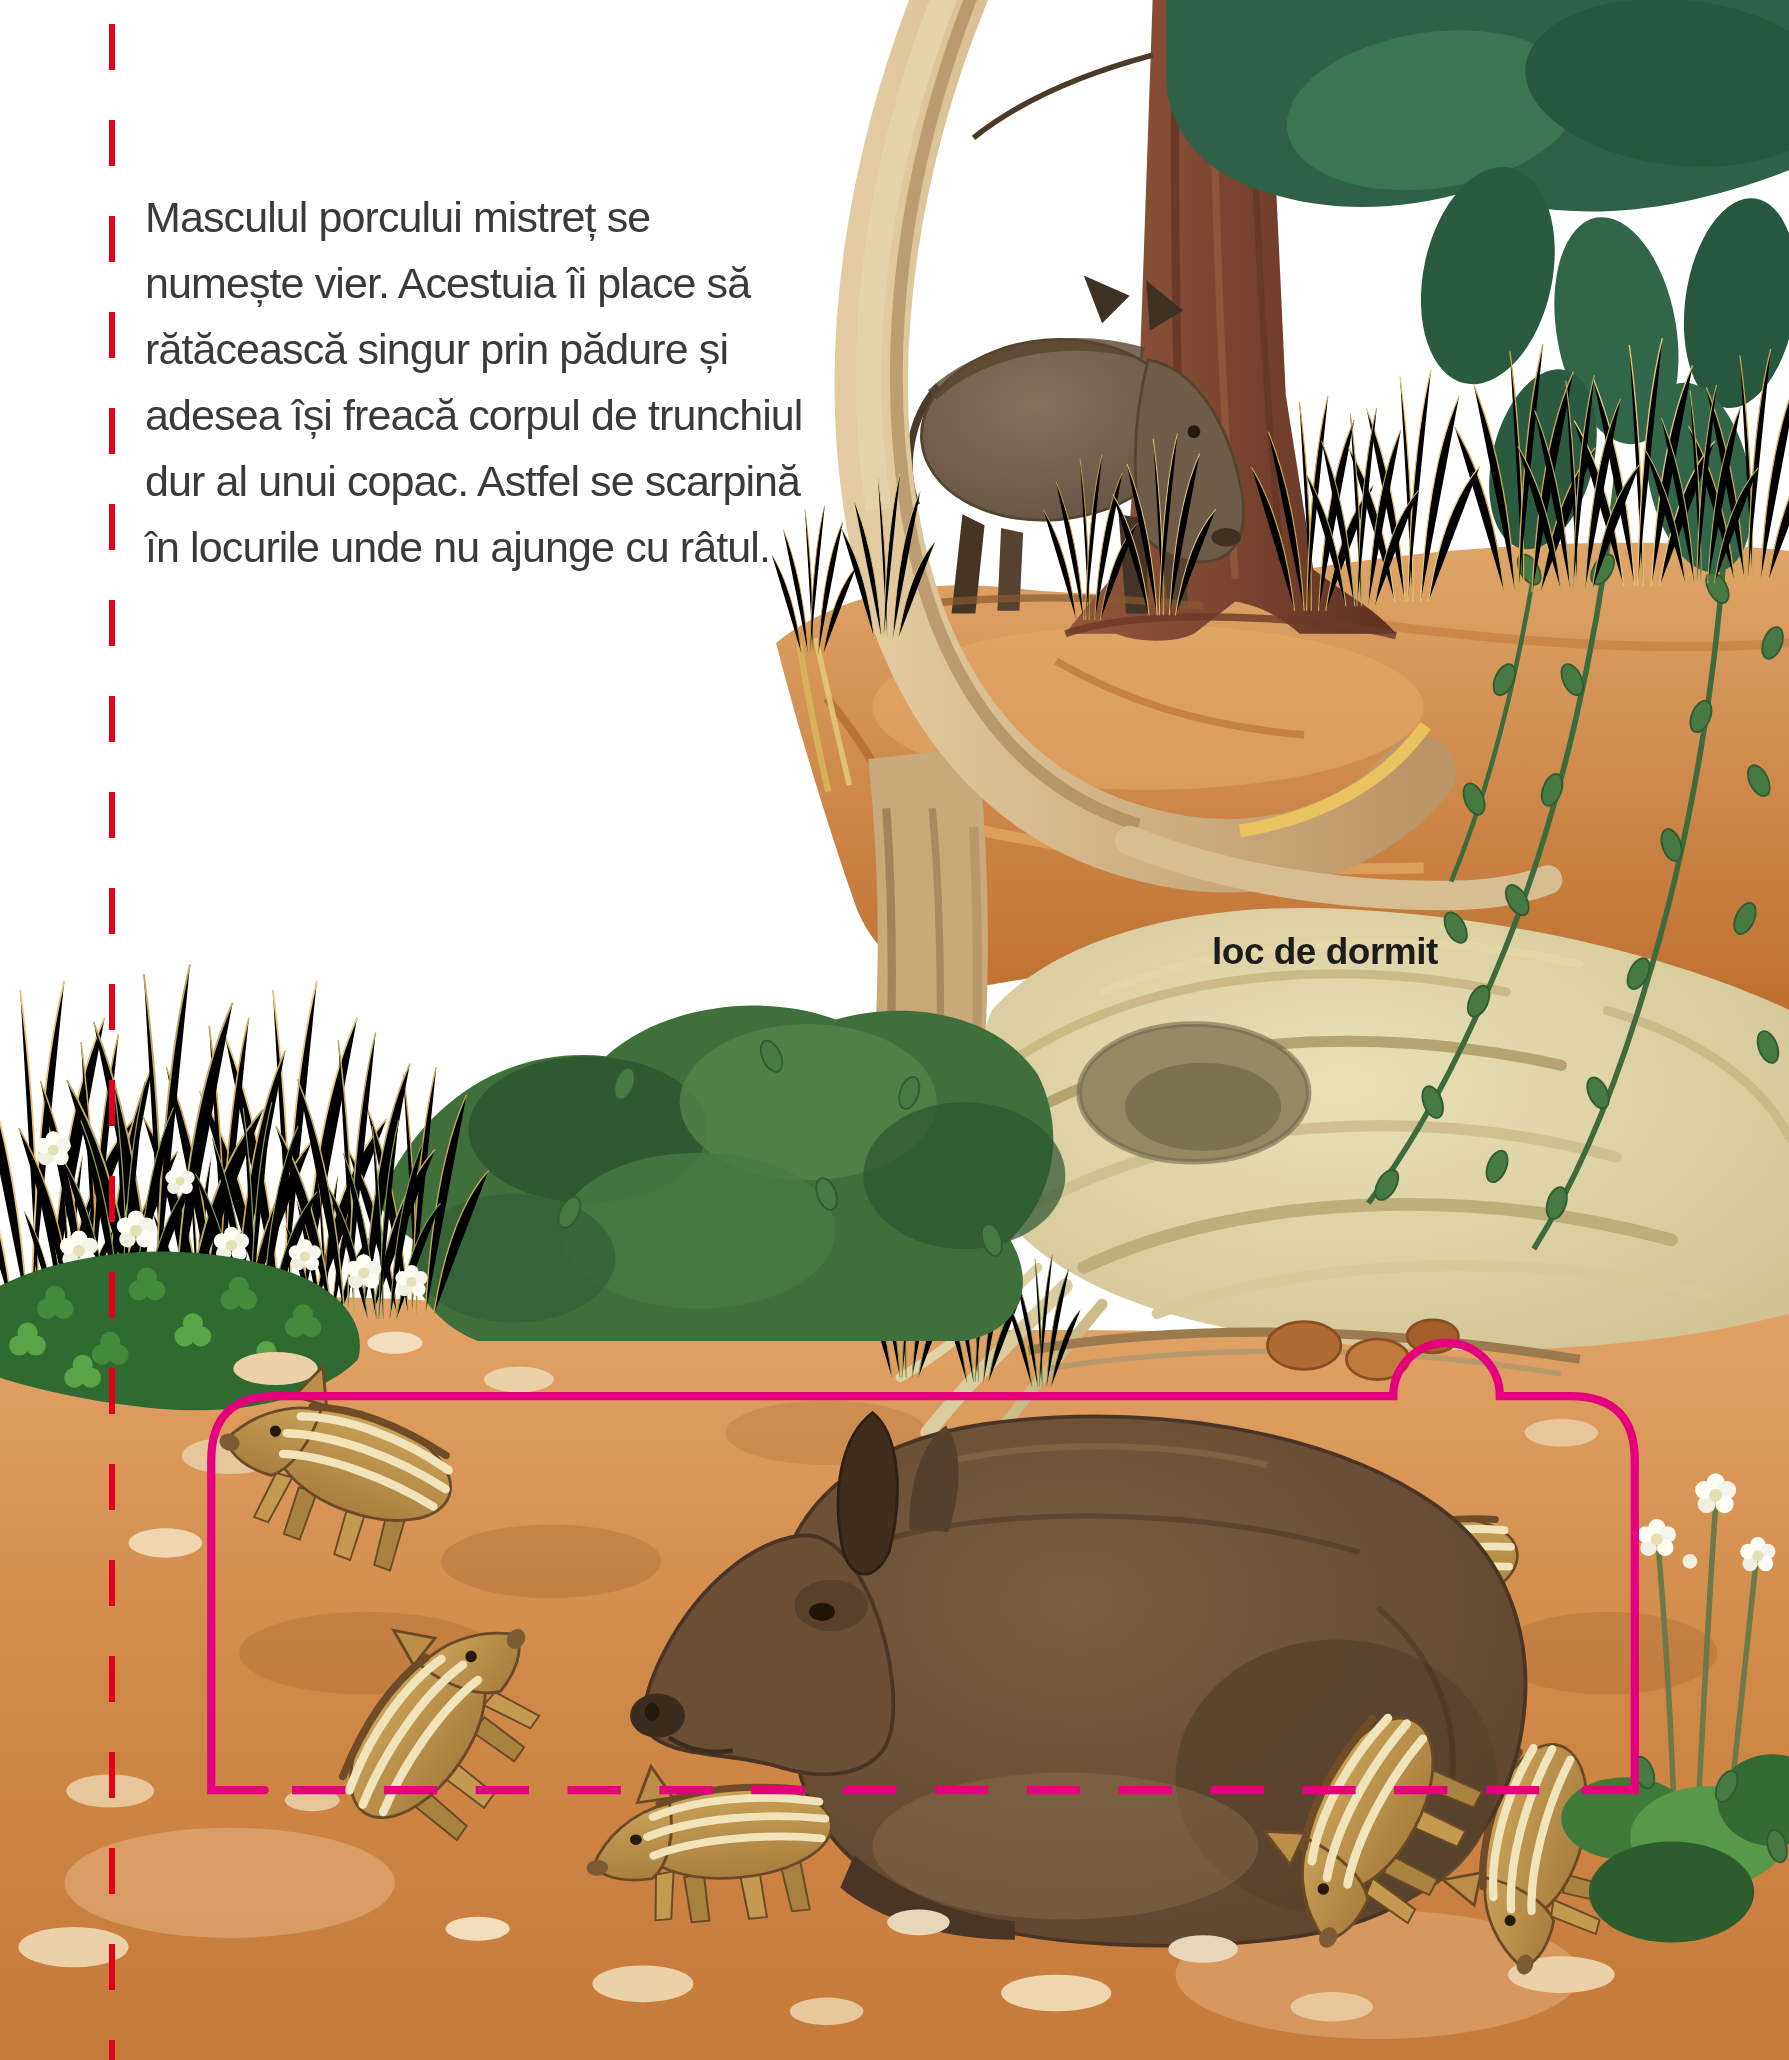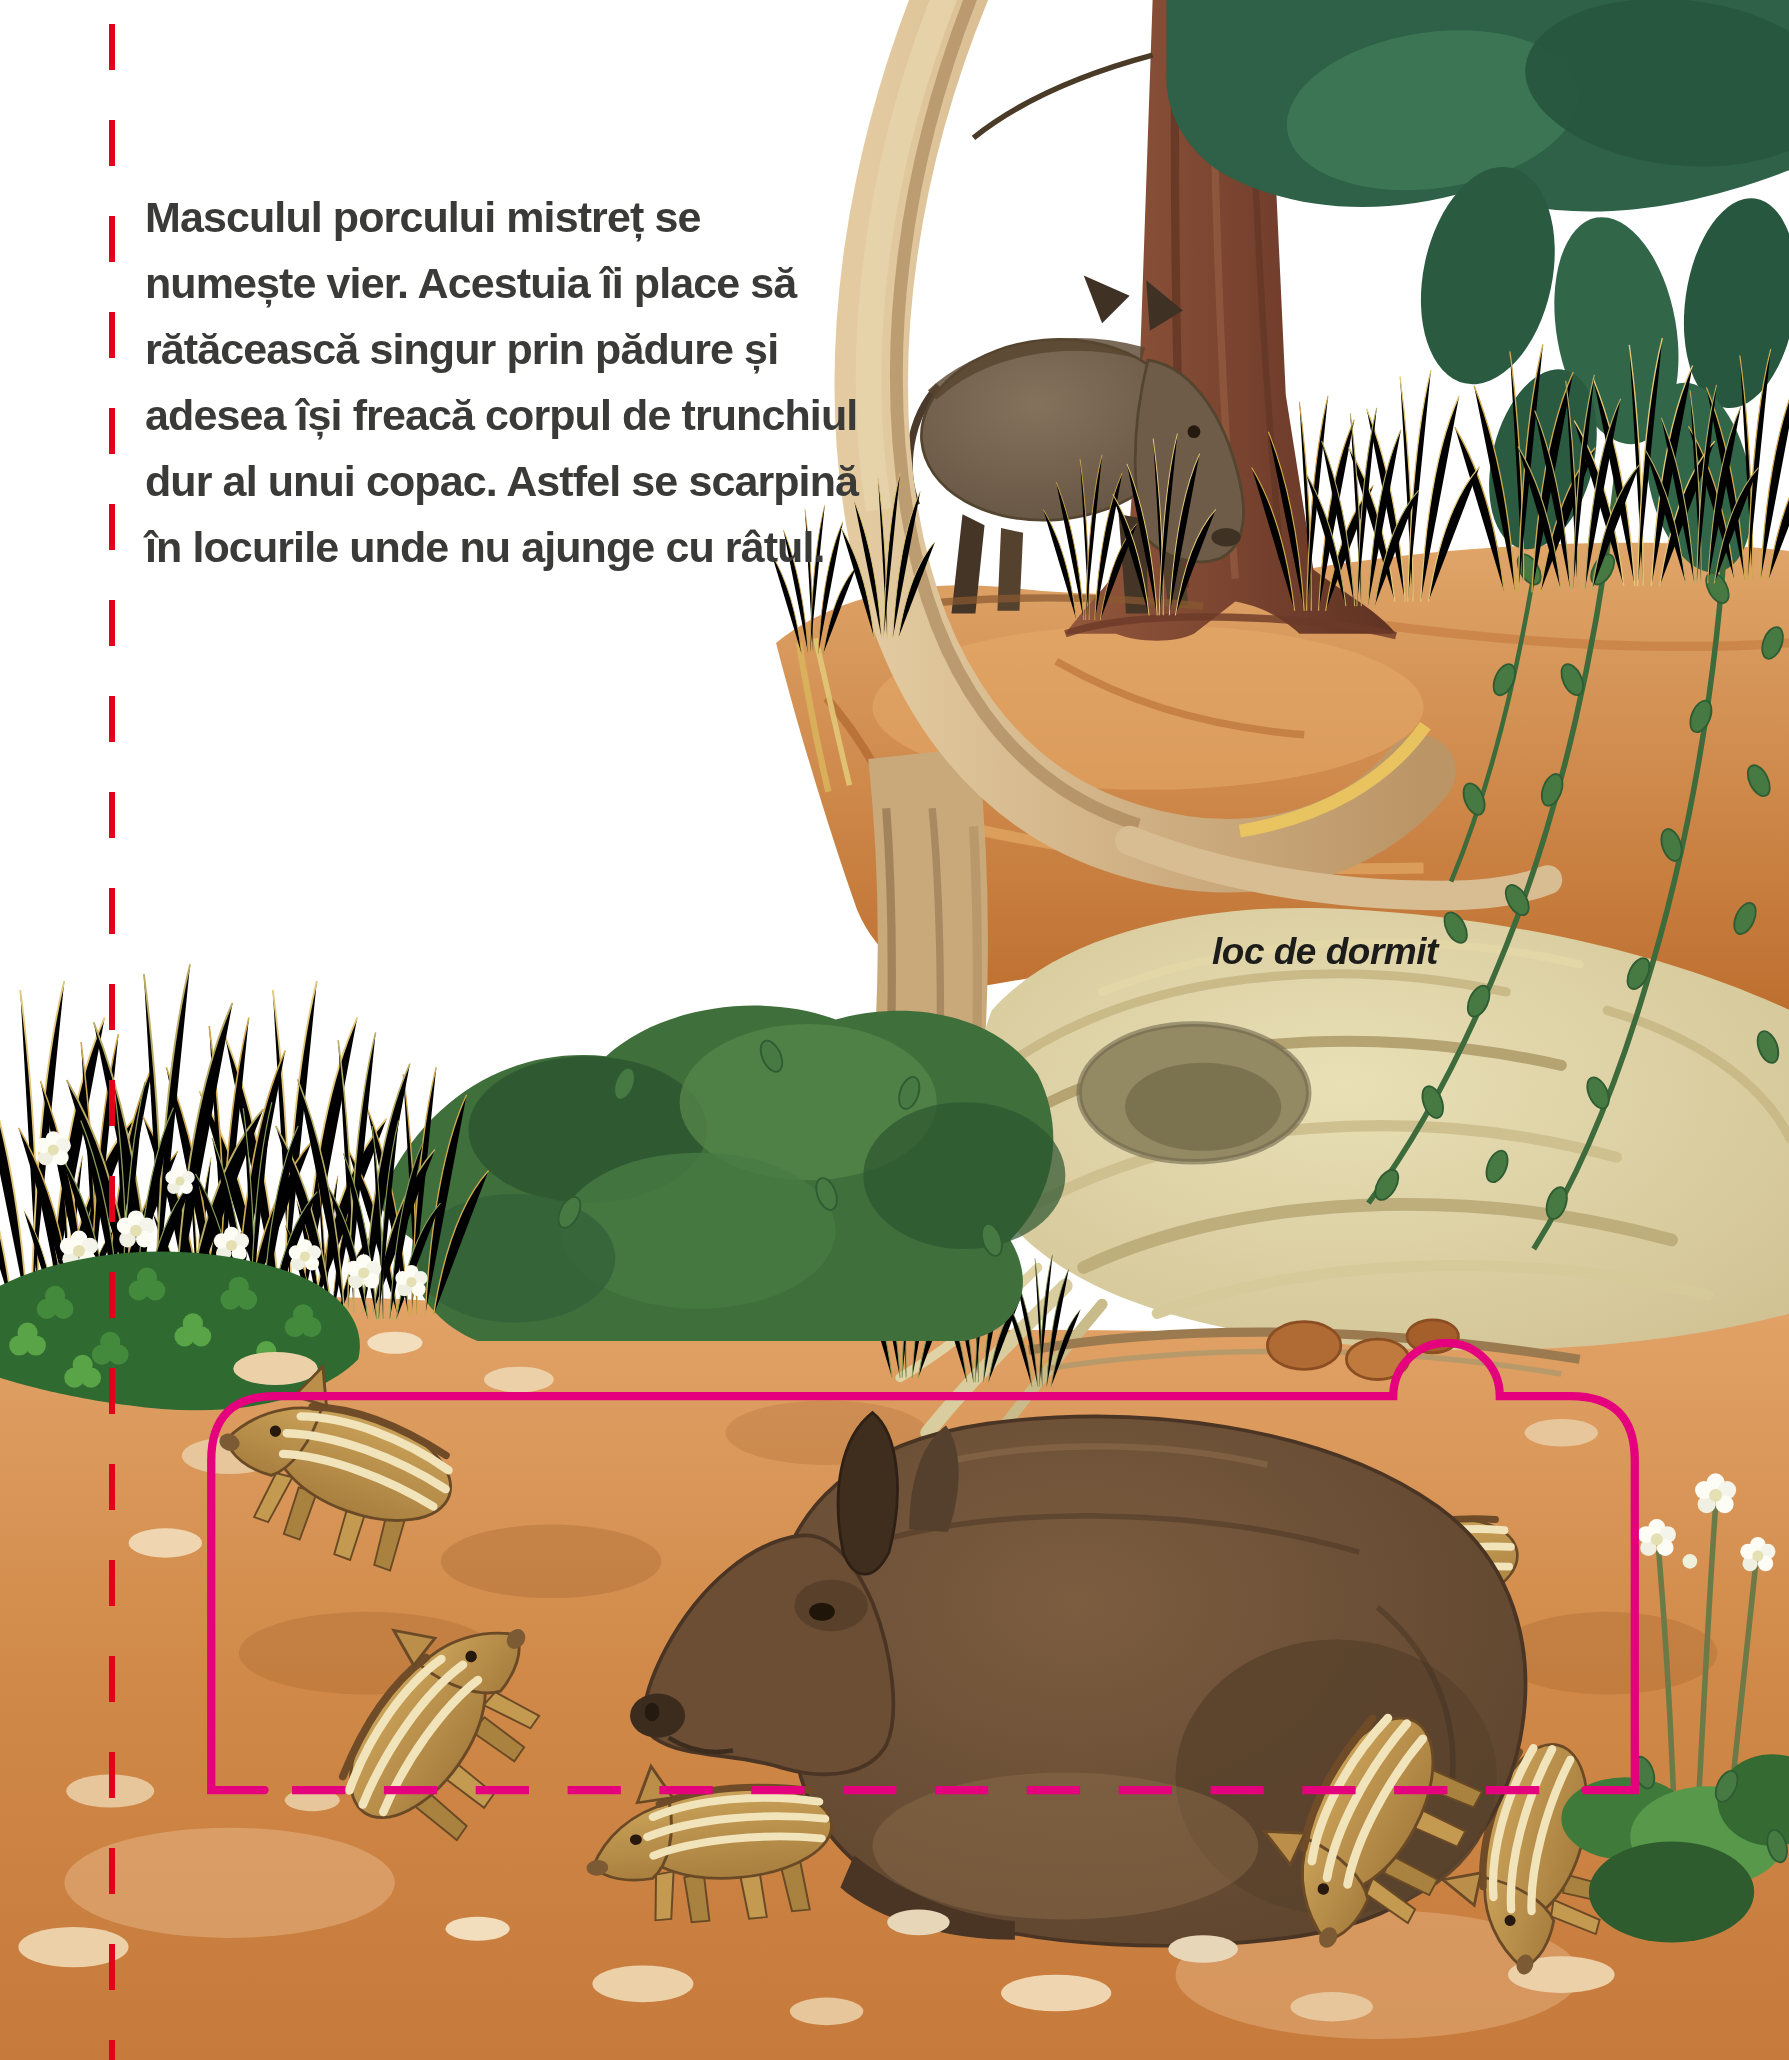--- a/index.html
+++ b/index.html
@@ -1,25 +1,25 @@
 <!DOCTYPE html>
 <html style="font-size:14.7px"><head>
 <meta charset="utf-8">
 <style>
   html,body{margin:0;padding:0;background:#888;}
   .page{position:relative;width:1790px;height:2061px;background:#ffffff;overflow:hidden;
         font-family:"Liberation Sans","DejaVu Sans",sans-serif;}
   .illu{position:absolute;left:0;top:0;width:1790px;height:2061px;z-index:0;}
   .textcol{position:absolute;left:145px;top:118px;width:826px;z-index:10;
-           font-size:43px;line-height:66px;font-weight:700;letter-spacing:-0.9px;
+           font-size:43px;line-height:66px;font-weight:400;letter-spacing:-0.9px;
            color:#3a3a38;white-space:pre-line;}
   .textcol p{margin:0;}
   .para2{margin-top:68px !important;}
   .nestlabel{position:absolute;left:1212px;top:931px;z-index:10;font-size:37px;
-             font-weight:700;letter-spacing:-0.5px;color:#1c1c1a;white-space:nowrap;font-style:italic;}
+             font-weight:700;letter-spacing:-0.5px;color:#1c1c1a;white-space:nowrap;}
   .cutline{position:absolute;left:109px;top:24px;height:2037px;width:6.4px;z-index:30;
            background:repeating-linear-gradient(180deg,#e2001a 0,#e2001a 46px,transparent 46px,transparent 96px);}
   
   .gY{stroke:#cfa94e}.gY2{stroke:#e2c878}.gY3{stroke:#b9ad66}.gG{stroke:#8a9a55}
   .straw path{fill:none;stroke-linecap:round}
   .ps{stroke:#f1e3ba;stroke-width:9;fill:none;stroke-linecap:round}
   .psd{stroke:#6f4c27;stroke-width:8;fill:none;stroke-linecap:round}
   .pl{fill:#a9823f;stroke:#6a4a26;stroke-width:2}
   .pl2{fill:#c49a50;stroke:#6a4a26;stroke-width:2}
 </style>

